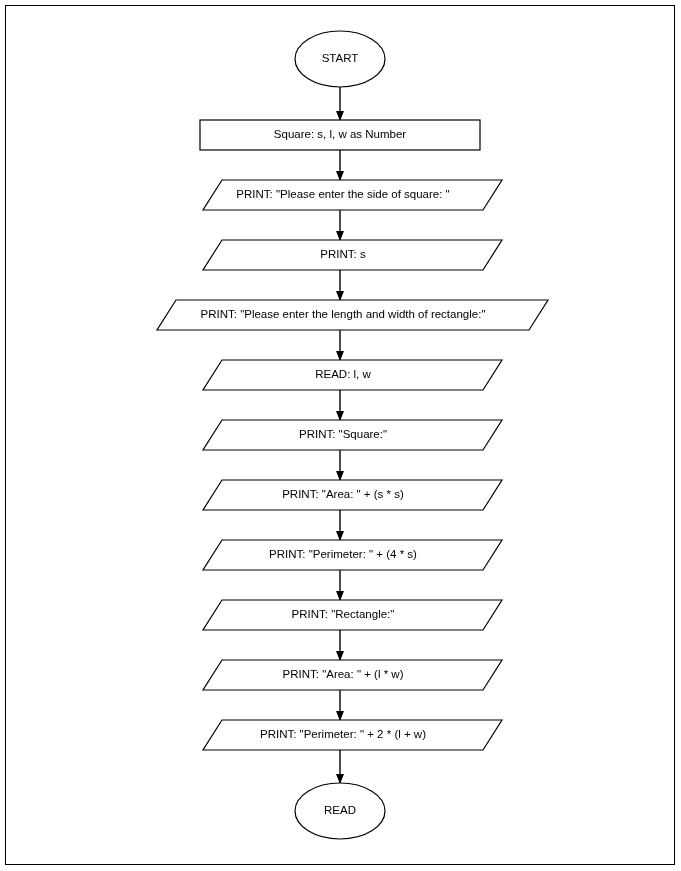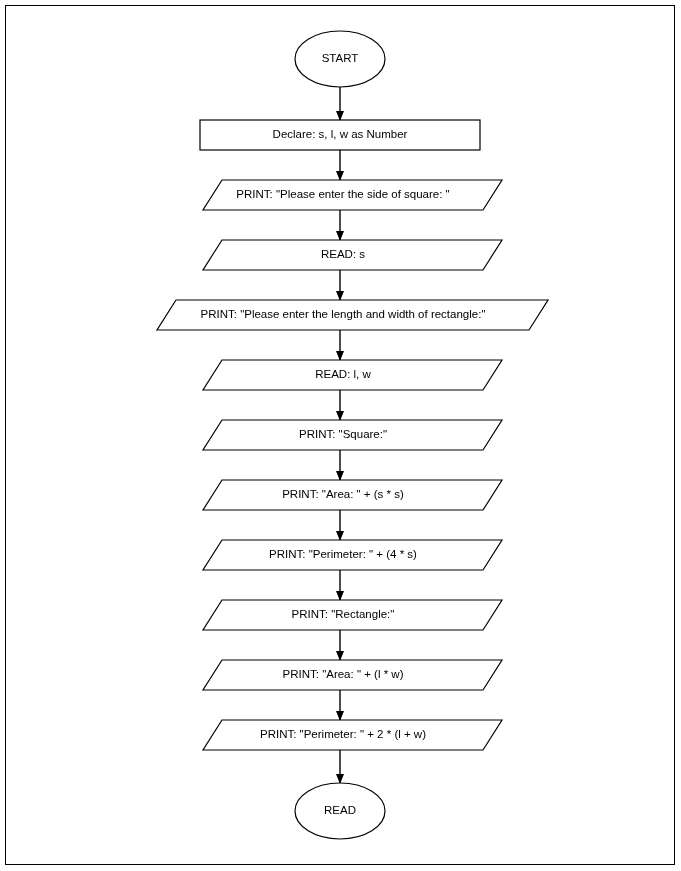--- a/index.html
+++ b/index.html
@@ -85,23 +85,23 @@
         <polygon points="222,540 502,540 483,570 203,570" fill="#ffffff" stroke="#000000" stroke-width="1.2"></polygon>
         <polygon points="222,600 502,600 483,630 203,630" fill="#ffffff" stroke="#000000" stroke-width="1.2"></polygon>
         <polygon points="222,660 502,660 483,690 203,690" fill="#ffffff" stroke="#000000" stroke-width="1.2"></polygon>
         <polygon points="222,720 502,720 483,750 203,750" fill="#ffffff" stroke="#000000" stroke-width="1.2"></polygon>
         <ellipse cx="340" cy="811" rx="45" ry="28" fill="#ffffff" stroke="#000000" stroke-width="1.2"></ellipse>
       </g>
   </svg>
 
   <div id="label-layer">
       <div class="node-label" style="left: 340px; top: 59px;">START</div>
-      <div class="node-label" style="left: 340px; top: 135px;">Declare: s, l, w as Number</div>
+      <div class="node-label" style="left: 340px; top: 135px;">Square: s, l, w as Number</div>
       <div class="node-label" style="left: 343px; top: 195px;">PRINT: "Please enter the side of square: "</div>
-      <div class="node-label" style="left: 343px; top: 255px;">READ: s</div>
+      <div class="node-label" style="left: 343px; top: 255px;">PRINT: s</div>
       <div class="node-label" style="left: 343px; top: 315px;">PRINT: "Please enter the length and width of rectangle:"</div>
       <div class="node-label" style="left: 343px; top: 375px;">READ: l, w</div>
       <div class="node-label" style="left: 343px; top: 435px;">PRINT: "Square:"</div>
       <div class="node-label" style="left: 343px; top: 495px;">PRINT: "Area: " + (s * s)</div>
       <div class="node-label" style="left: 343px; top: 555px;">PRINT: "Perimeter: " + (4 * s)</div>
       <div class="node-label" style="left: 343px; top: 615px;">PRINT: "Rectangle:"</div>
       <div class="node-label" style="left: 343px; top: 675px;">PRINT: "Area: " + (l * w)</div>
       <div class="node-label" style="left: 343px; top: 735px;">PRINT: "Perimeter: " + 2 * (l + w)</div>
       <div class="node-label" style="left: 340px; top: 811px;">READ</div>
     </div>

